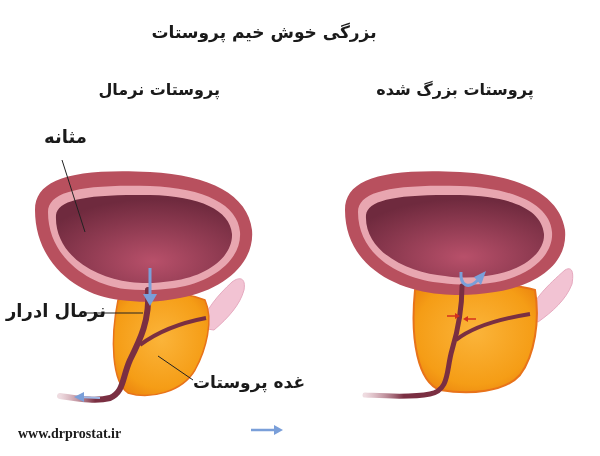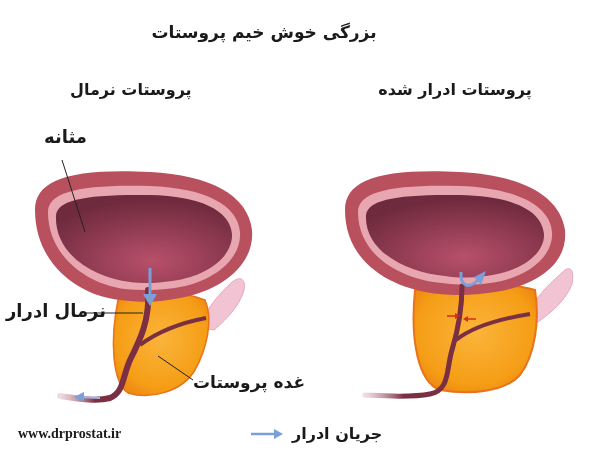--- a/index.html
+++ b/index.html
@@ -1,19 +1,19 @@
 <!DOCTYPE html>
 <html><head>
 <meta charset="utf-8">
 <style>
   html, body { margin:0; padding:0; background:#ffffff; }
   body { width:600px; height:456px; position:relative; overflow:hidden; font-family:"DejaVu Sans", sans-serif; color:#1a1a1a; }
   .abs { position:absolute; }
   .title { left:0; width:528px; top:22px; text-align:center; font-size:17px; font-weight:bold; direction:rtl; }
-  .sub-normal { left:70px; width:150px; top:80px; text-align:left; font-size:16px; font-weight:bold; direction:rtl; }
+  .sub-normal { left:70px; width:150px; top:80px; text-align:right; font-size:16px; font-weight:bold; direction:rtl; }
   .sub-enlarged { left:365px; width:180px; top:80px; text-align:center; font-size:16px; font-weight:bold; direction:rtl; }
   .lbl { font-size:18px; font-weight:bold; direction:rtl; white-space:nowrap; }
   .lbl-bladder { left:44px; top:126px; }
   .lbl-urethra { left:6px; top:300px; }
   .lbl-gland { left:193px; top:372px; font-size:17px; }
   .website { left:18px; top:426px; font-size:14px; font-weight:bold; font-family:"Liberation Serif", serif; direction:ltr;text-align:center; }
   .legend { left:250px; top:424px; display:flex; align-items:center; gap:8px; direction:ltr; }
   .legend-text { font-size:16px; font-weight:bold; direction:rtl; }
   svg.diagram { position:absolute; left:0; top:0; }
 </style>
@@ -77,27 +77,26 @@
 
     <line x1="447" y1="316" x2="455" y2="316" stroke="#d3301e" stroke-width="1.5"></line>
     <polygon points="455,313 460,316 455,319" fill="#d3301e"></polygon>
     <line x1="476" y1="319" x2="468" y2="319" stroke="#d3301e" stroke-width="1.5"></line>
     <polygon points="468,316 463,319 468,322" fill="#d3301e"></polygon>
   </g>
 </svg>
 
 <div class="abs title">بزرگی خوش خیم پروستات</div>
 <div class="abs sub-normal">پروستات نرمال</div>
-<div class="abs sub-enlarged">پروستات ادرار شده</div>
+<div class="abs sub-enlarged">پروستات بزرگ شده</div>
 
 <div class="abs lbl lbl-bladder">مثانه</div>
 <div class="abs lbl lbl-urethra">نرمال ادرار</div>
 <div class="abs lbl lbl-gland">غده پروستات</div>
 
 <div class="abs website">www.drprostat.ir</div>
 
 <div class="abs legend">
   <svg width="34" height="12" viewBox="0 0 34 12">
     <line x1="1" y1="6" x2="26" y2="6" stroke="#7a9fd9" stroke-width="2.5"></line>
     <polygon points="24,1 33,6 24,11" fill="#7a9fd9"></polygon>
   </svg>
-  <span class="legend-text">جریان ادرار</span>
 </div>
 
 </body></html>

